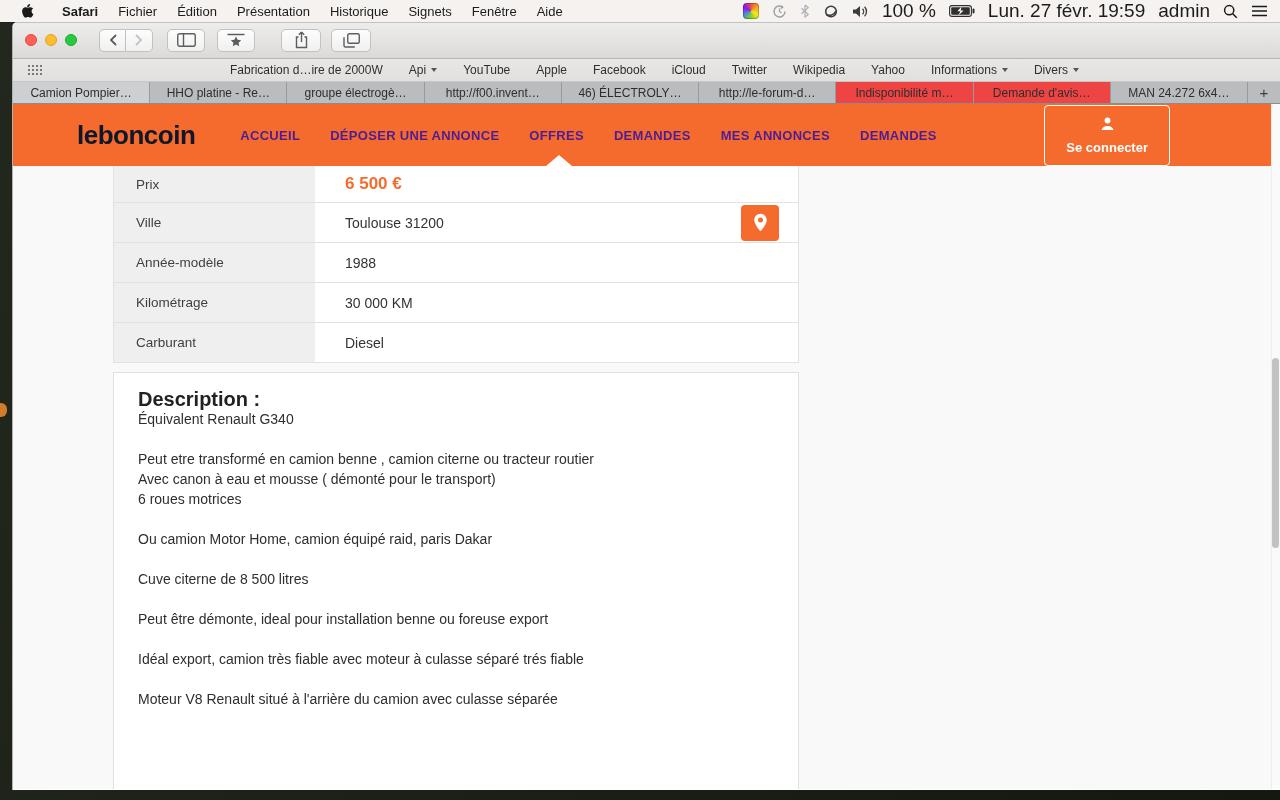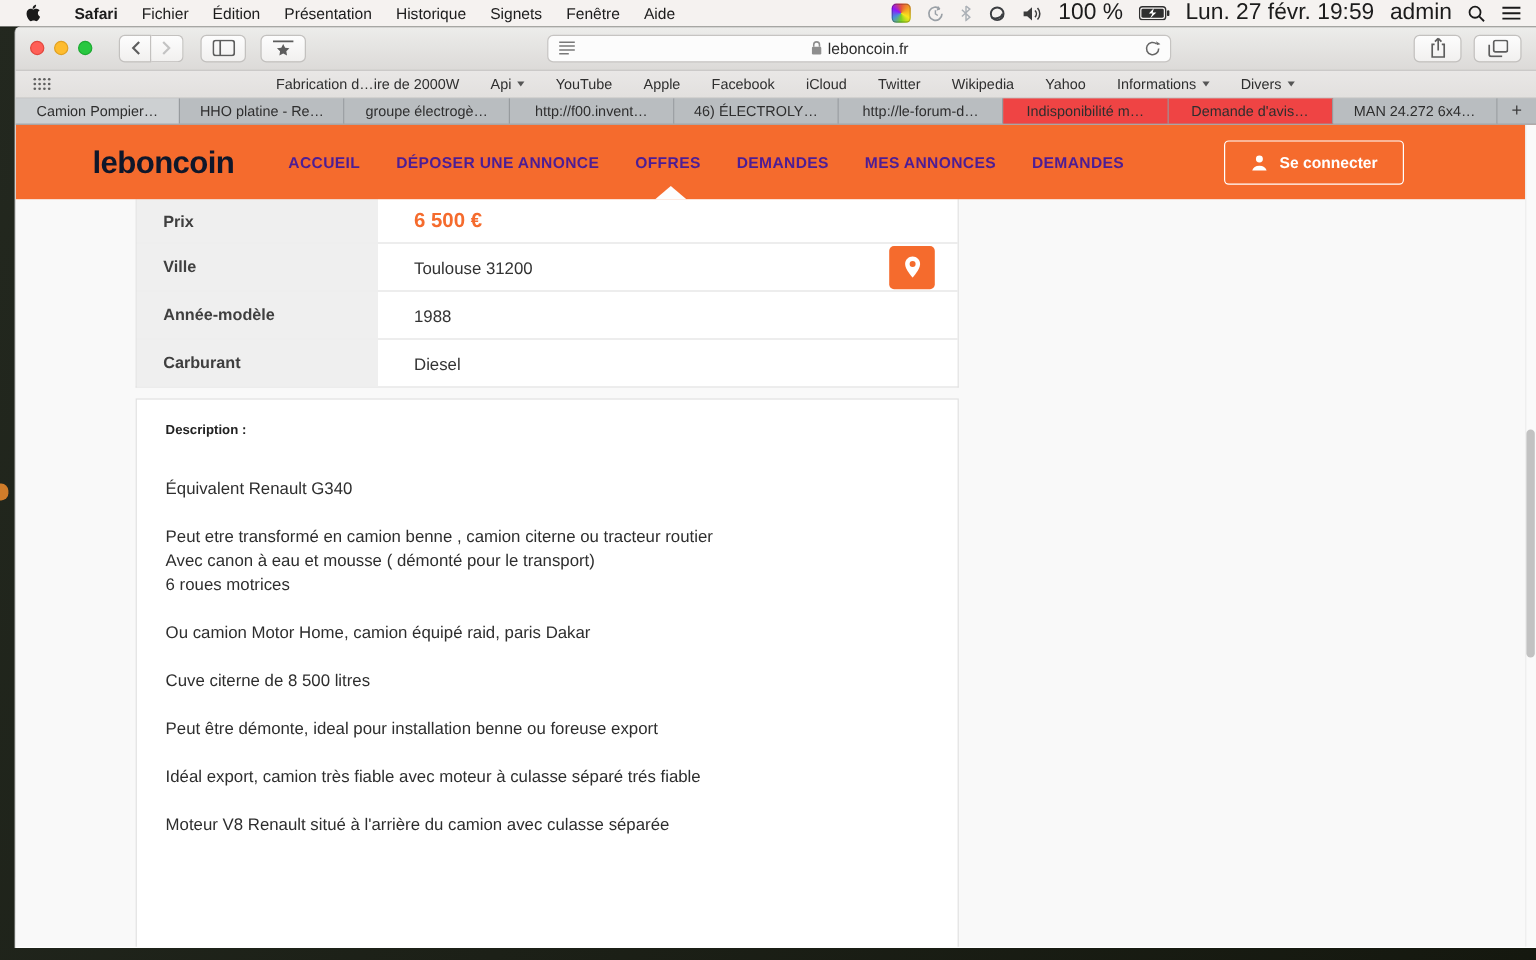--- a/index.html
+++ b/index.html
@@ -79,42 +79,42 @@
   .page { position:relative; height:calc(100% - 83px); background:#f9f9f9; overflow:hidden; }
   .site-header { position:relative; height:62px; background:#f56b2d; display:flex;
     align-items:center; }
   .logo { font-size:26px; font-weight:800; color:#0f172a; letter-spacing:-.5px;
     margin-left:64px; }
   .site-nav { display:flex; align-items:center; gap:30px; margin-left:45px;
     font-size:13px; font-weight:700; color:#4c1d95; letter-spacing:.3px; }
   .site-nav .nav-link { white-space:nowrap; }
   .login-btn { margin-left:auto; margin-right:110px; border:1px solid #fff;
     border-radius:4px; color:#fff; font-size:13px; font-weight:700; padding:10px 21px;
-    display:flex; align-items:center; gap:9px; }
+    display:flex; align-items:center; gap:9px;flex-direction:column; }
   .header-caret { position:absolute; bottom:0; left:533px; width:0; height:0;
     border-left:13px solid transparent; border-right:13px solid transparent;
     border-bottom:11px solid #fdfdfd; }
 
   .main-col { margin-left:100px; width:686px; }
   .spec-table { border:1px solid #e2e2e2; border-top:none; background:#fff; }
   .spec-row { display:flex; border-top:1px solid #e2e2e2; min-height:40px; }
   .spec-row:first-child { border-top:none; min-height:36px; }
   .spec-label { width:201px; background:#efefef; display:flex; align-items:center;
-    padding-left:22px; font-size:13.5px; font-weight:700; color:#3f3f3f; }
+    padding-left:22px; font-size:13.5px; font-weight:400; color:#3f3f3f; }
   .spec-value { flex:1; display:flex; align-items:center; padding-left:30px;
     font-size:14px; color:#333; position:relative; }
   .spec-value.price { font-size:17px; font-weight:700; color:#f56b2d; }
   .pin-btn { position:absolute; right:19px; top:50%; transform:translateY(-50%);
     width:38px; height:36px; background:#f56b2d; border-radius:4px; display:flex;
     align-items:center; justify-content:center; }
 
   .desc-panel { margin-top:9px; background:#fff; border:1px solid #e0e0e0;
     padding:16px 24px 40px 24px; min-height:600px; }
-  .desc-title { font-size:11px; font-weight:700; color:#222; line-height:20px;
-    margin-bottom:28px; }
+  .desc-title { font-size:20px; font-weight:700; color:#222; line-height:20px;
+    }
   .desc-para { font-size:14px; color:#2e2e2e; line-height:20px; margin-bottom:20px;
     white-space:pre-line; }
 
   
   .scroll-gutter { position:absolute; top:0; right:0; bottom:0; width:9px;
     background:#fafafa; border-left:1px solid #ededed; }
   .scroll-thumb { position:absolute; top:254px; right:1px; width:7px; height:190px;
     border-radius:4px; background:#c2c2c2; }
 
   svg { display:block; }
@@ -215,42 +215,20 @@
           <rect x="0.75" y="0.75" width="17.5" height="12.5" rx="2" fill="none" stroke="#5d5d5d" stroke-width="1.4"></rect>
           <line x1="6.5" y1="1" x2="6.5" y2="13" stroke="#5d5d5d" stroke-width="1.4"></line>
         </svg>
     </span>
     <span class="tb-btn single">
       <svg width="20" height="14" viewBox="0 0 20 14">
           <path d="M1.5 1.5h17" stroke="#5d5d5d" stroke-width="1.5"></path>
           <path d="M10 3.6l1.6 3.2 3.6.5-2.6 2.5.6 3.5L10 11.6l-3.2 1.7.6-3.5-2.6-2.5 3.6-.5z" fill="#5d5d5d"></path>
         </svg>
     </span>
-    <div class="addressbar">
-      <span>
-        <svg width="15" height="12" viewBox="0 0 15 12">
-            <path d="M1 1.2h13M1 4.4h13M1 7.6h13M1 10.8h8" stroke="#787878" stroke-width="1.2"></path>
-          </svg>
-      </span>
-      <span class="addr-center">
-        <span>
-          <svg width="9" height="12" viewBox="0 0 9 12">
-              <rect x="0.6" y="5" width="7.8" height="6.4" rx="1" fill="#8e8e8e"></rect>
-              <path d="M2.1 5V3.3a2.4 2.4 0 0 1 4.8 0V5" fill="none" stroke="#8e8e8e" stroke-width="1.3"></path>
-            </svg>
-        </span>
-        <span>leboncoin.fr</span>
-      </span>
-      <span>
-        <svg width="13" height="13" viewBox="0 0 13 13">
-            <path d="M11.6 6.5A5.1 5.1 0 1 1 9.9 2.7" fill="none" stroke="#666" stroke-width="1.3"></path>
-            <path d="M9.4.4l.8 3 3-.6z" fill="#666"></path>
-          </svg>
-      </span>
-    </div>
     <div class="right-btns">
       <span class="tb-btn">
         <svg width="15" height="18" viewBox="0 0 15 18">
             <path d="M4.5 6H2.5v10.5h10V6h-2" fill="none" stroke="#5d5d5d" stroke-width="1.4"></path>
             <path d="M7.5 1v10M7.5 1 4.8 3.7M7.5 1l2.7 2.7" stroke="#5d5d5d" stroke-width="1.4" fill="none"></path>
           </svg>
       </span>
       <span class="tb-btn">
         <svg width="17" height="15" viewBox="0 0 17 15">
             <rect x="4.75" y="0.75" width="11.5" height="9.5" rx="1.5" fill="none" stroke="#5d5d5d" stroke-width="1.4"></rect>
@@ -372,20 +350,24 @@
                   <circle cx="12" cy="11" r="4" fill="#f56b2d"></circle>
                 </svg>
             </span>
           </span>
         </div>
         <div class="spec-row">
           <span class="spec-label">Année-modèle</span>
           <span class="spec-value">1988</span>
         </div>
         <div class="spec-row">
+          <span class="spec-label">Kilométrage</span>
+          <span class="spec-value">30 000 KM</span>
+        </div>
+        <div class="spec-row">
           <span class="spec-label">Carburant</span>
           <span class="spec-value">Diesel</span>
         </div>
       </div>
 
       <div class="desc-panel">
         <div class="desc-title">Description :</div>
         <div class="desc-para">Équivalent Renault G340</div>
         <div class="desc-para">Peut etre transformé en camion benne , camion citerne ou tracteur routier
 Avec canon à eau et mousse ( démonté pour le transport)

